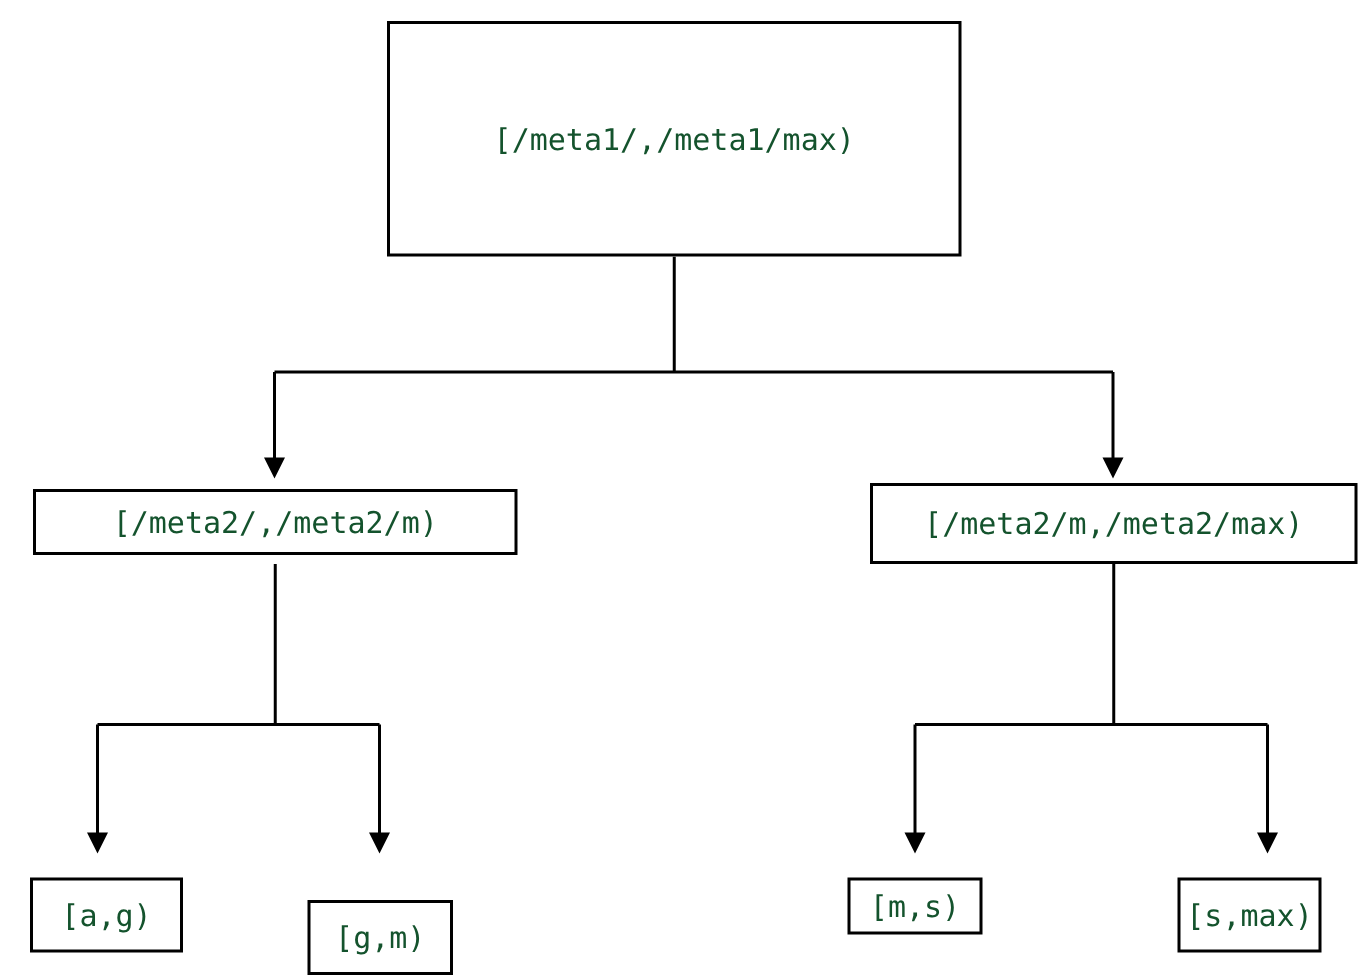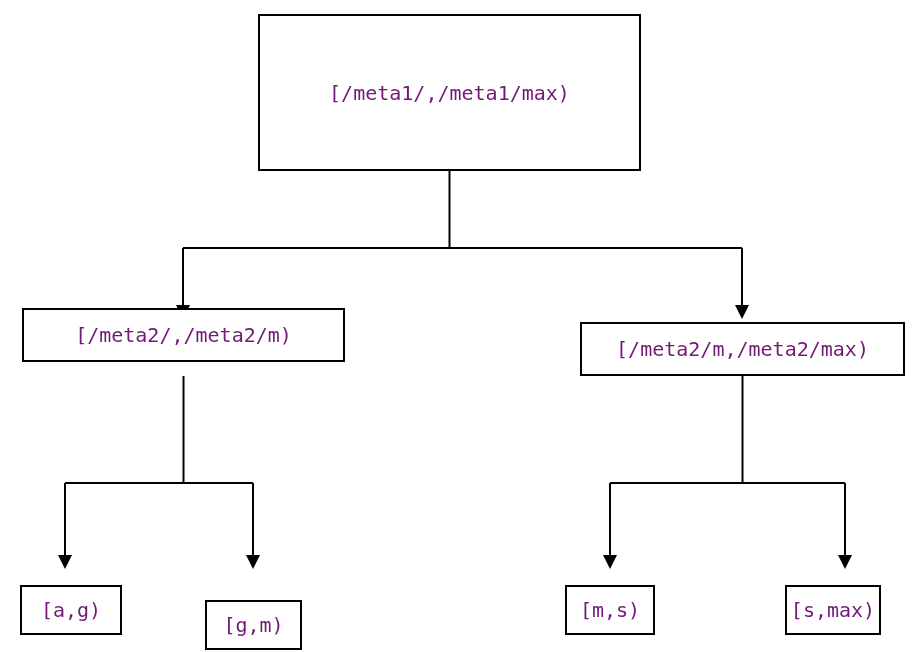--- a/index.html
+++ b/index.html
@@ -6,21 +6,21 @@
     margin: 0;
     padding: 0;
     background: #ffffff;
   }
   .canvas {
     position: relative;
     width: 912px;
     height: 652px;
     background: #ffffff;
     font-family: "DejaVu Sans Mono", "Liberation Mono", monospace;
-    color: #701a75;
+    color: #14532d;
     overflow: hidden;
   }
   .edges {
     position: absolute;
     left: 0;
     top: 0;
     width: 912px;
     height: 652px;
   }
   .node {
@@ -29,25 +29,25 @@
     border: 2px solid #000000;
     background: #ffffff;
     display: flex;
     align-items: center;
     justify-content: center;
     font-size: 20px;
     letter-spacing: 0px;
     white-space: nowrap;
   }
   .node-root   { left: 258px; top: 14px;  width: 383px; height: 157px; }
-  .node-l2a    { left: 22px;  top: 308px; width: 323px; height: 54px;  }
+  .node-l2a    { left: 22px;  top: 326px; width: 323px; height: 44px;  }
   .node-l2b    { left: 580px; top: 322px; width: 325px; height: 54px;  }
   .node-leaf1  { left: 20px;  top: 585px; width: 102px;  height: 50px;  }
   .node-leaf2  { left: 205px; top: 600px; width: 97px;  height: 50px; align-items: center;  }
-  .node-leaf3  { left: 565px; top: 585px; width: 90px;  height: 50px;  }
+  .node-leaf3  { left: 565px; top: 585px; width: 90px;  height: 38px;  }
   .node-leaf4  { left: 785px; top: 585px; width: 96px; height: 50px;  }
 </style>
 </head>
 <body>
 
 <div class="canvas">
 
   <svg class="edges" viewBox="0 0 912 652" xmlns="http://www.w3.org/2000/svg">
     <g stroke="#000000" stroke-width="2" fill="none">
 

